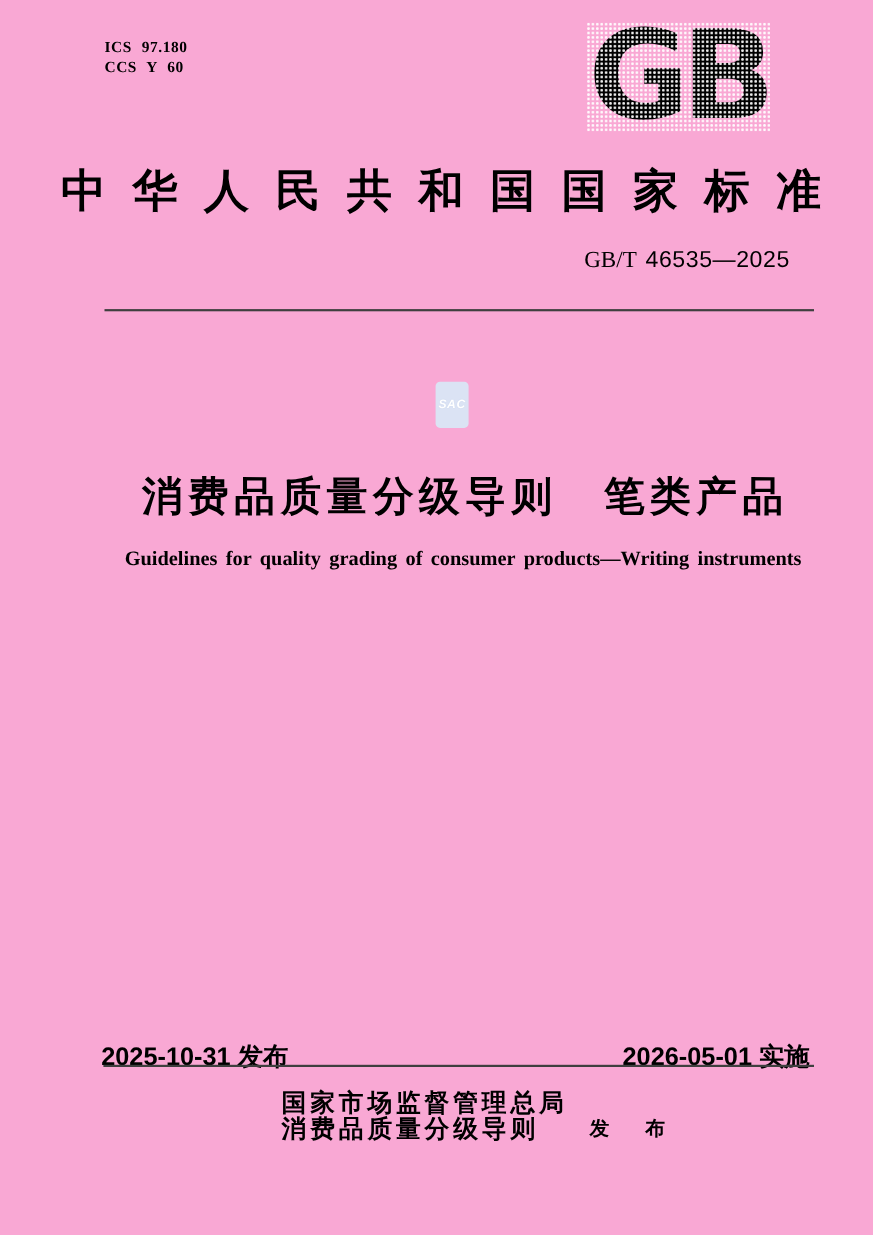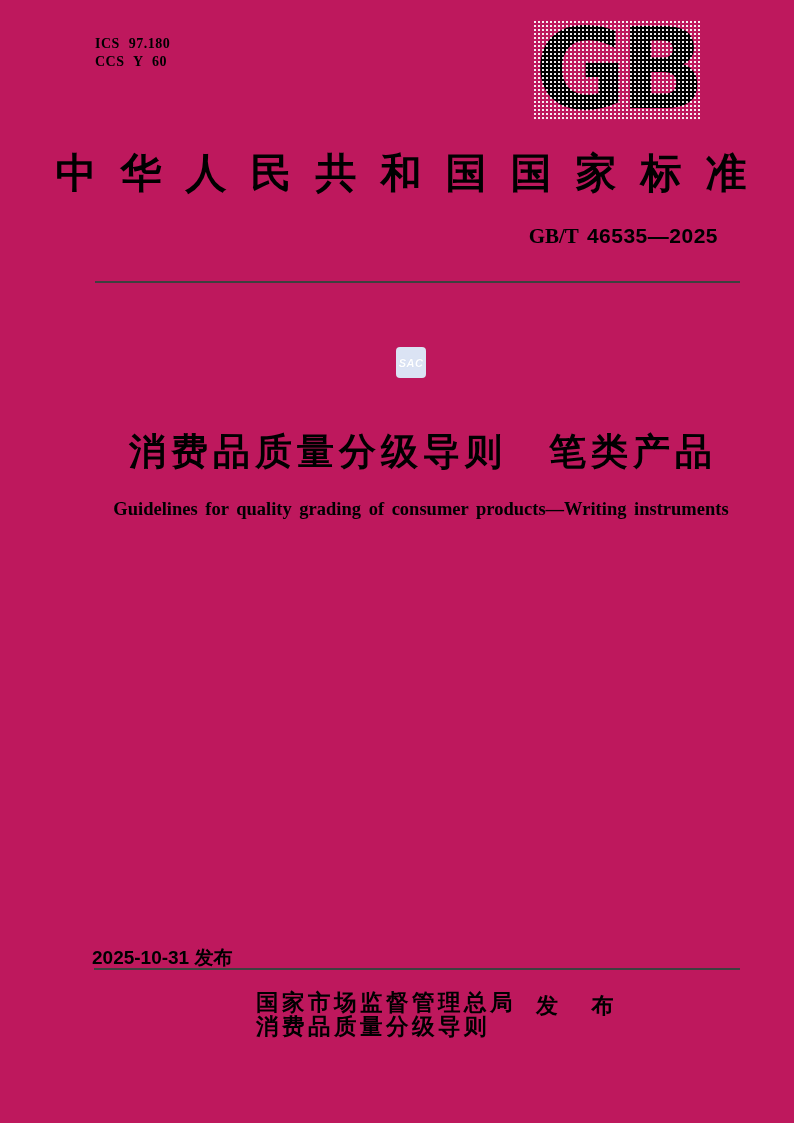--- a/index.html
+++ b/index.html
@@ -1,21 +1,21 @@
 <!DOCTYPE html>
 <html><head>
 <meta charset="utf-8">
 <style>
   * { margin:0; padding:0; box-sizing:border-box; }
   html,body { background:#888; }
   .page {
     position:relative;
     width:794px; height:1123px;
     margin:0 auto;
-    background:#be185d;
+    background:#f9a8d4;
     overflow:hidden;
     color:#000;
     font-family:"Liberation Serif","DejaVu Serif",serif;
   }
 
   
   .ics-block {
     position:absolute; left:95px; top:35px;
     font:bold 14px/1.25 "Liberation Serif","DejaVu Serif",serif;
     word-spacing:5px;
@@ -48,34 +48,34 @@
     font-size:41px;
     letter-spacing:24px;
     white-space:nowrap;
     transform:translateX(16px);
     font-family:"Liberation Serif","DejaVu Serif",serif;
   }
 
   
   .std-number {
     position:absolute; top:224px; right:76px;
-    font-weight:bold; font-size:21px;
+    font-weight:normal; font-size:21px;
     white-space:nowrap;
   }
   .std-number .prefix { font-family:"Liberation Serif","DejaVu Serif",serif; margin-right:8px; }
   .std-number .digits { font-family:"Liberation Sans","DejaVu Sans",sans-serif; letter-spacing:0.5px; }
 
   .rule { position:absolute; height:2px; background:#3f3f3f; }
   .rule-top { left:95px; right:54px; top:281px; }
   .rule-bottom { left:94px; right:54px; top:968px; }
 
   
   .sac-watermark {
     position:absolute; left:396px; top:347px;
-    width:30px; height:31px;
+    width:30px; height:42px;
     background:#dbe3f4;
     border-radius:4px;
     display:flex; align-items:center; justify-content:center;
     font:italic bold 11px "Liberation Sans","DejaVu Sans",sans-serif;
     color:#ffffff;
     text-shadow:0 0 1px #c2d0ea;
     letter-spacing:0.5px;
   }
 
   
@@ -98,43 +98,43 @@
     word-spacing:3px;
     white-space:nowrap;
     transform:translateX(24px);
   }
 
   
   .date {
     position:absolute; top:945px;
     font-family:"Liberation Sans","DejaVu Sans",sans-serif;
     font-weight:600;
-    font-size:19px;
+    font-size:23px;
     white-space:nowrap;
   }
   .date-issue { left:92px; }
   .date-impl  { right:58px; }
 
   
   .publisher-block {
     position:absolute; left:256px; top:991px;
-    display:flex; align-items:flex-start; gap:20px;
+    display:flex; align-items:flex-end; gap:20px;
   }
   .publisher-names {
     font-family:"Liberation Serif","DejaVu Serif",serif;
     font-weight:bold;
     font-size:22.5px;
     line-height:23.5px;
     letter-spacing:3.5px;
     white-space:nowrap;
   }
   .publish-label {
     font-family:"Liberation Serif","DejaVu Serif",serif;
     font-weight:bold;
-    font-size:22px;
+    font-size:18px;
     letter-spacing:14px;
     white-space:nowrap;
   }
 </style>
 </head>
 <body>
 
 <div class="page">
 
   <div class="ics-block">
@@ -154,20 +154,21 @@
   </div>
 
   <div class="rule rule-top"></div>
 
   <div class="sac-watermark">SAC</div>
 
   <div class="doc-title-cn">消费品质量分级导则　笔类产品</div>
   <div class="doc-title-en">Guidelines for quality grading of consumer products—Writing instruments</div>
 
   <div class="date date-issue">2025-10-31 发布</div>
+  <div class="date date-impl">2026-05-01 实施</div>
 
   <div class="rule rule-bottom"></div>
 
   <div class="publisher-block">
     <div class="publisher-names">
       <div>国家市场监督管理总局</div>
       <div>消费品质量分级导则</div>
     </div>
     <div class="publish-label">发 布</div>
   </div>

